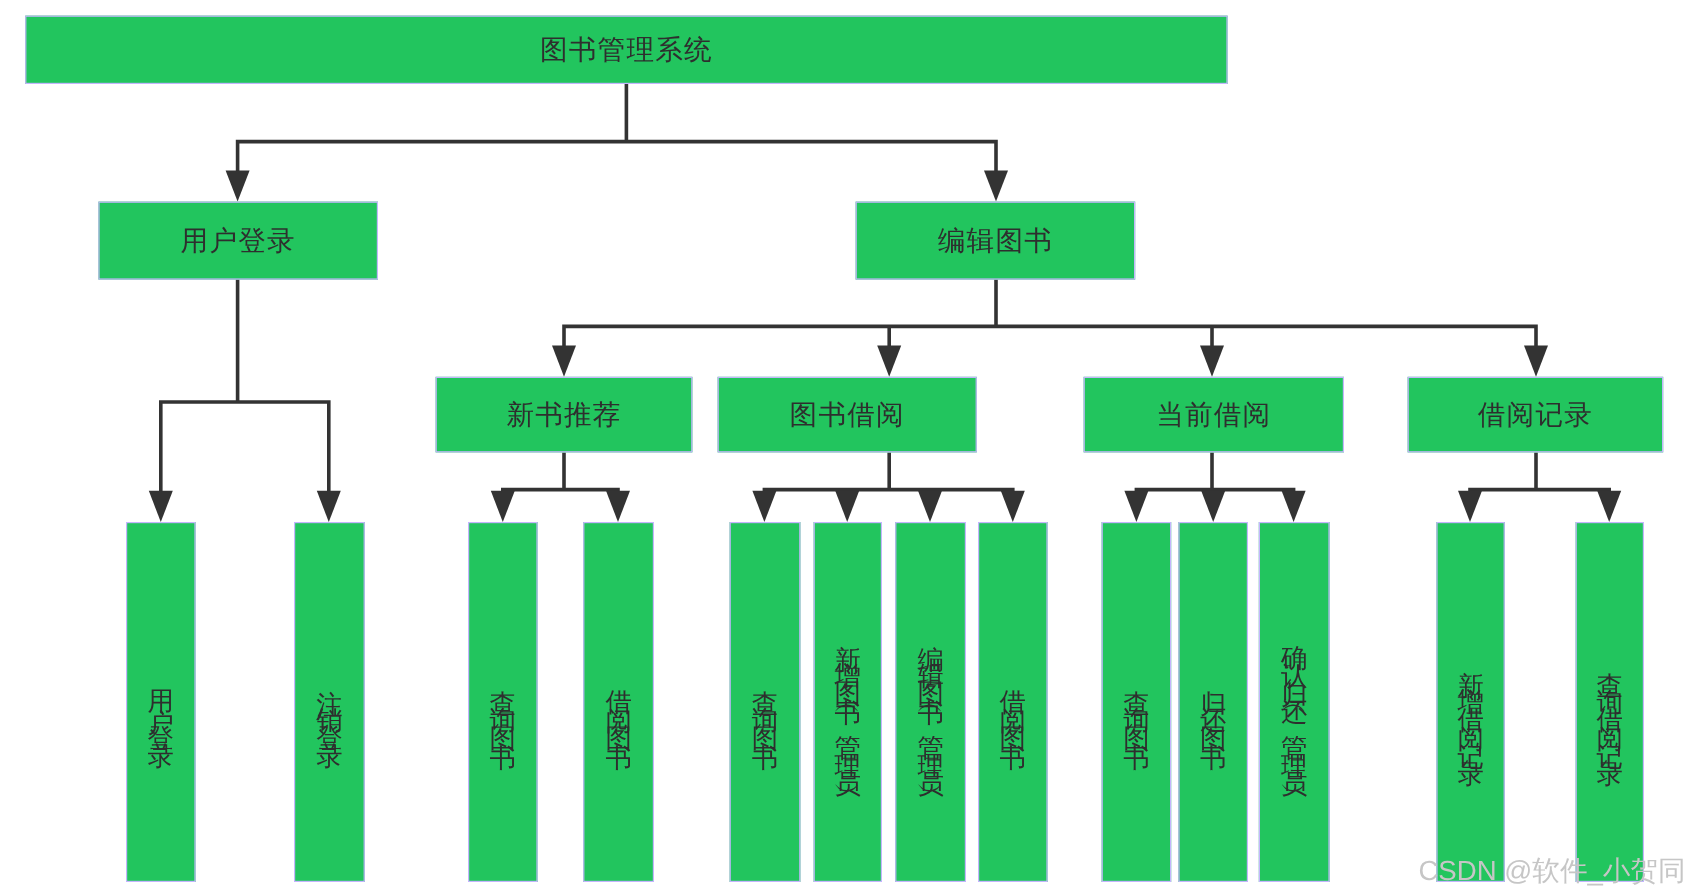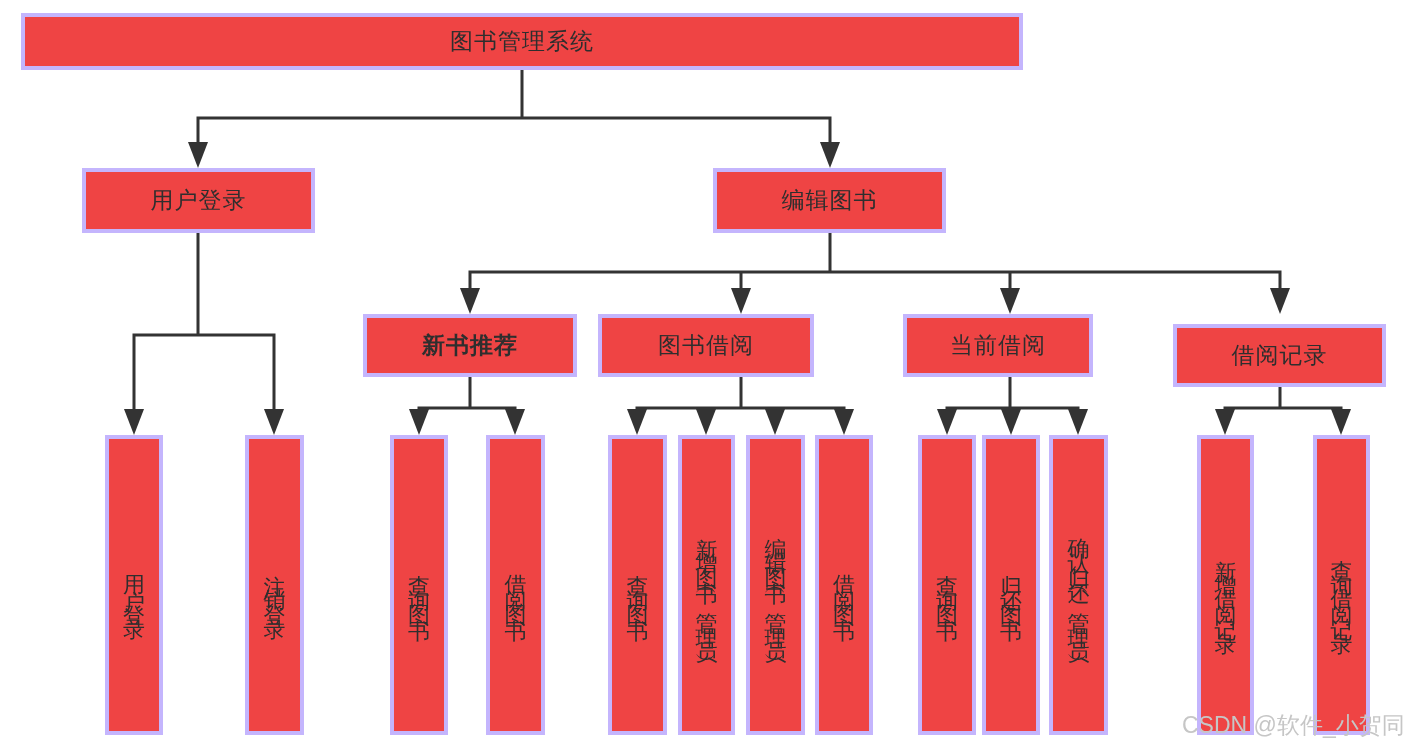--- a/index.html
+++ b/index.html
@@ -3,21 +3,21 @@
 <meta charset="utf-8">
 <style>
   html,body { margin:0; padding:0; background:#ffffff; }
   .canvas {
     position:relative; width:1405px; height:747px; background:#ffffff;
     font-family:"Liberation Sans", sans-serif; overflow:hidden;
   }
   .wires { position:absolute; left:0; top:0; }
   .node {
     position:absolute; box-sizing:border-box;
-    border:4px solid #c4b5fd; background:#ef4444;
+    border:1px solid #c4b5fd; background:#22c55e;
     display:flex; align-items:center; justify-content:center;
     color:#2e2e2e; text-align:center;
   }
   .h-node { font-size:23px; letter-spacing:1px; }
   .v-node {
     writing-mode:vertical-rl; text-orientation:mixed;
     font-size:22px; letter-spacing:15px; line-height:1;
     overflow:hidden; padding-top:4px;
   }
   .watermark {
@@ -64,24 +64,24 @@
     <path d="M1280 377 V408 M1225 414 V408 H1341 V414"></path>
     <polygon points="1215,409 1235,409 1225,435" fill="#333333" stroke="none"></polygon>
     <polygon points="1331,409 1351,409 1341,435" fill="#333333" stroke="none"></polygon>
   </svg>
 
   <div class="node h-node" style="left:21px; top:13px; width:1002px; height:57px;">图书管理系统</div>
 
   <div class="node h-node" style="left:82px; top:168px; width:233px; height:65px;">用户登录</div>
   <div class="node h-node" style="left:713px; top:168px; width:233px; height:65px;">编辑图书</div>
 
-  <div class="node h-node" style="left:363px; top:314px; width:214px; height:63px;font-weight:bold;">新书推荐</div>
+  <div class="node h-node" style="left:363px; top:314px; width:214px; height:63px;">新书推荐</div>
   <div class="node h-node" style="left:598px; top:314px; width:216px; height:63px;">图书借阅</div>
-  <div class="node h-node" style="left:903px; top:314px; width:190px; height:63px;">当前借阅</div>
-  <div class="node h-node" style="left:1173px; top:314px; width:213px; height:63px;margin-top:10px;">借阅记录</div>
+  <div class="node h-node" style="left:903px; top:314px; width:217px; height:63px;">当前借阅</div>
+  <div class="node h-node" style="left:1173px; top:314px; width:213px; height:63px;">借阅记录</div>
 
   <div class="node v-node" style="left:105px; top:435px; width:58px; height:300px;">用户登录</div>
   <div class="node v-node" style="left:245px; top:435px; width:59px; height:300px;">注销登录</div>
 
   <div class="node v-node" style="left:390px; top:435px; width:58px; height:300px;">查询图书</div>
   <div class="node v-node" style="left:486px; top:435px; width:59px; height:300px;">借阅图书</div>
 
   <div class="node v-node" style="left:608px; top:435px; width:59px; height:300px;">查询图书</div>
   <div class="node v-node" style="left:678px; top:435px; width:57px; height:300px;">新增图书（管理员）</div>
   <div class="node v-node" style="left:746px; top:435px; width:59px; height:300px;">编辑图书（管理员）</div>

